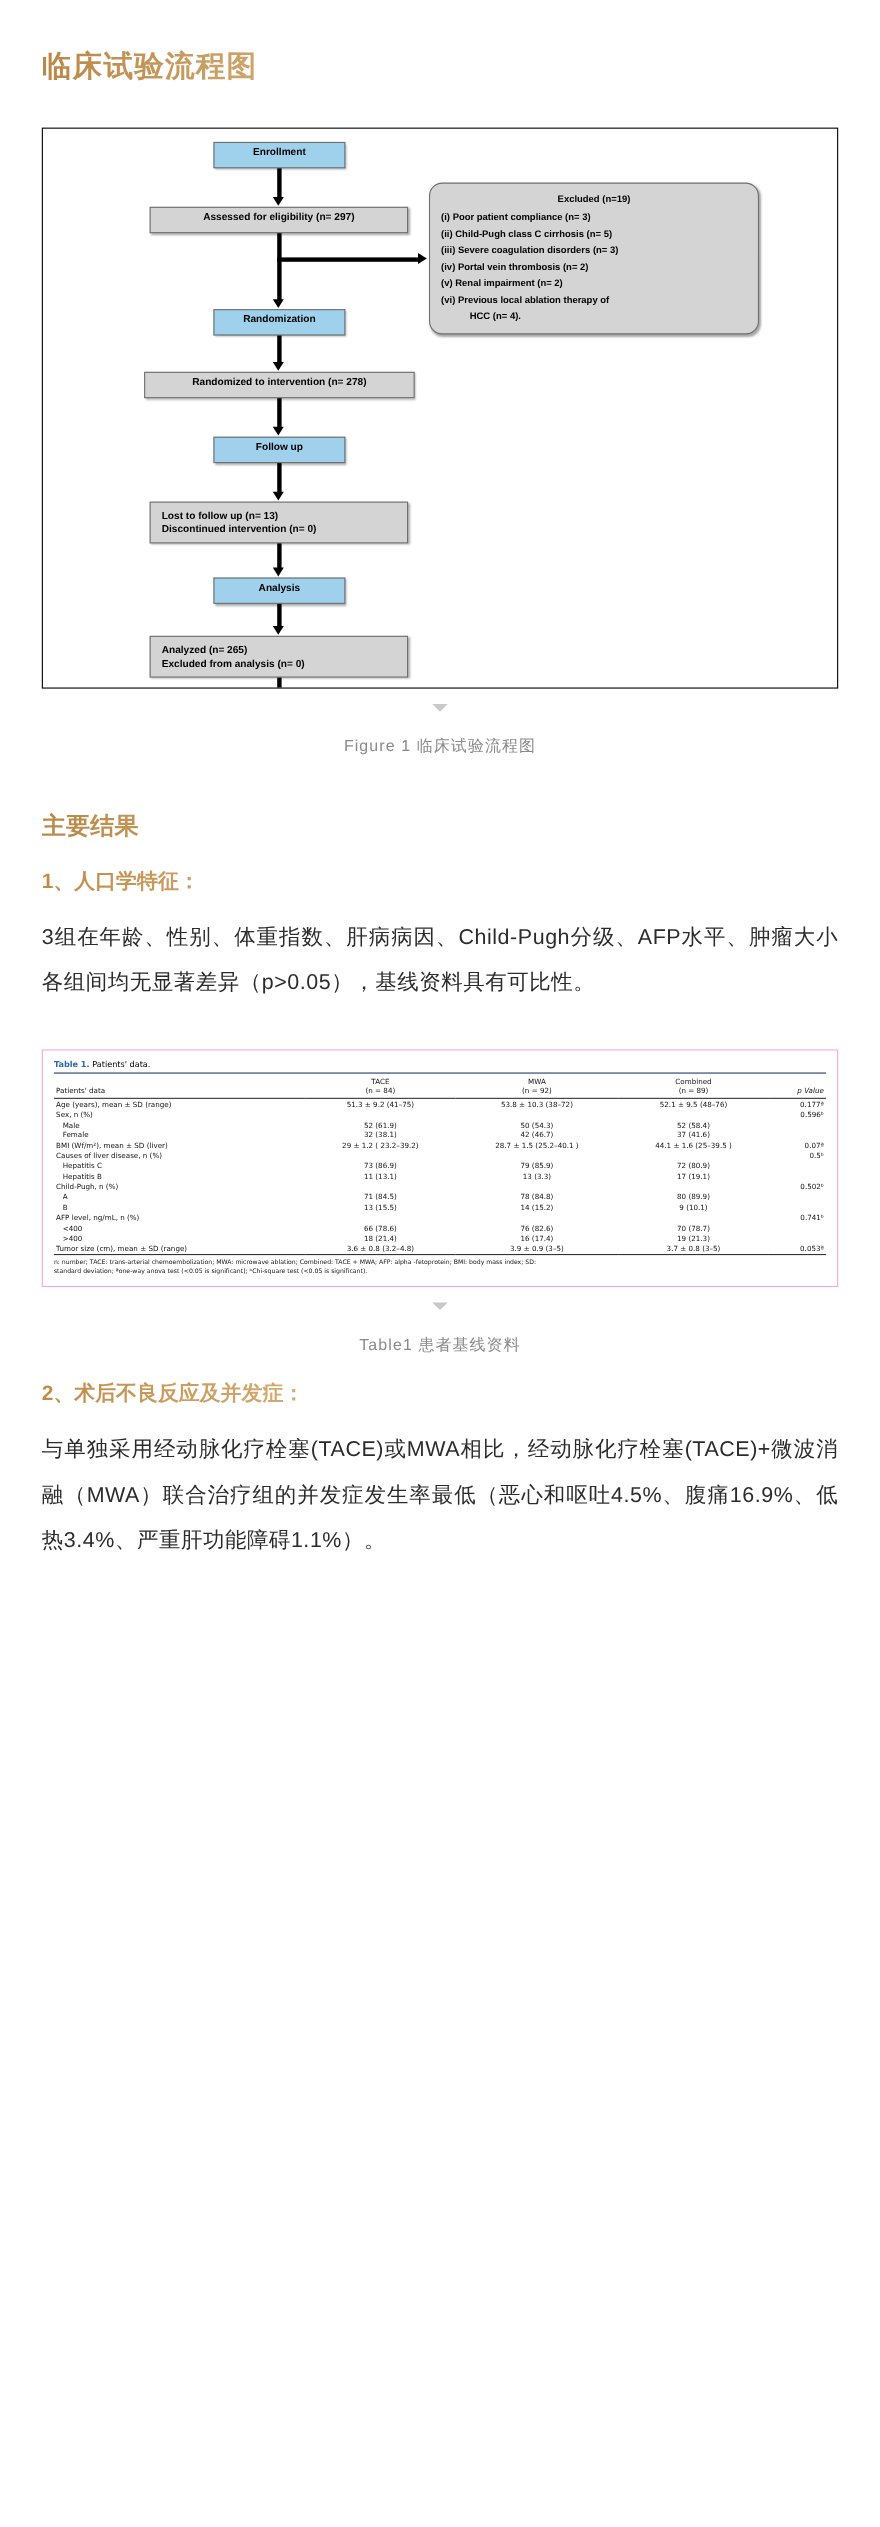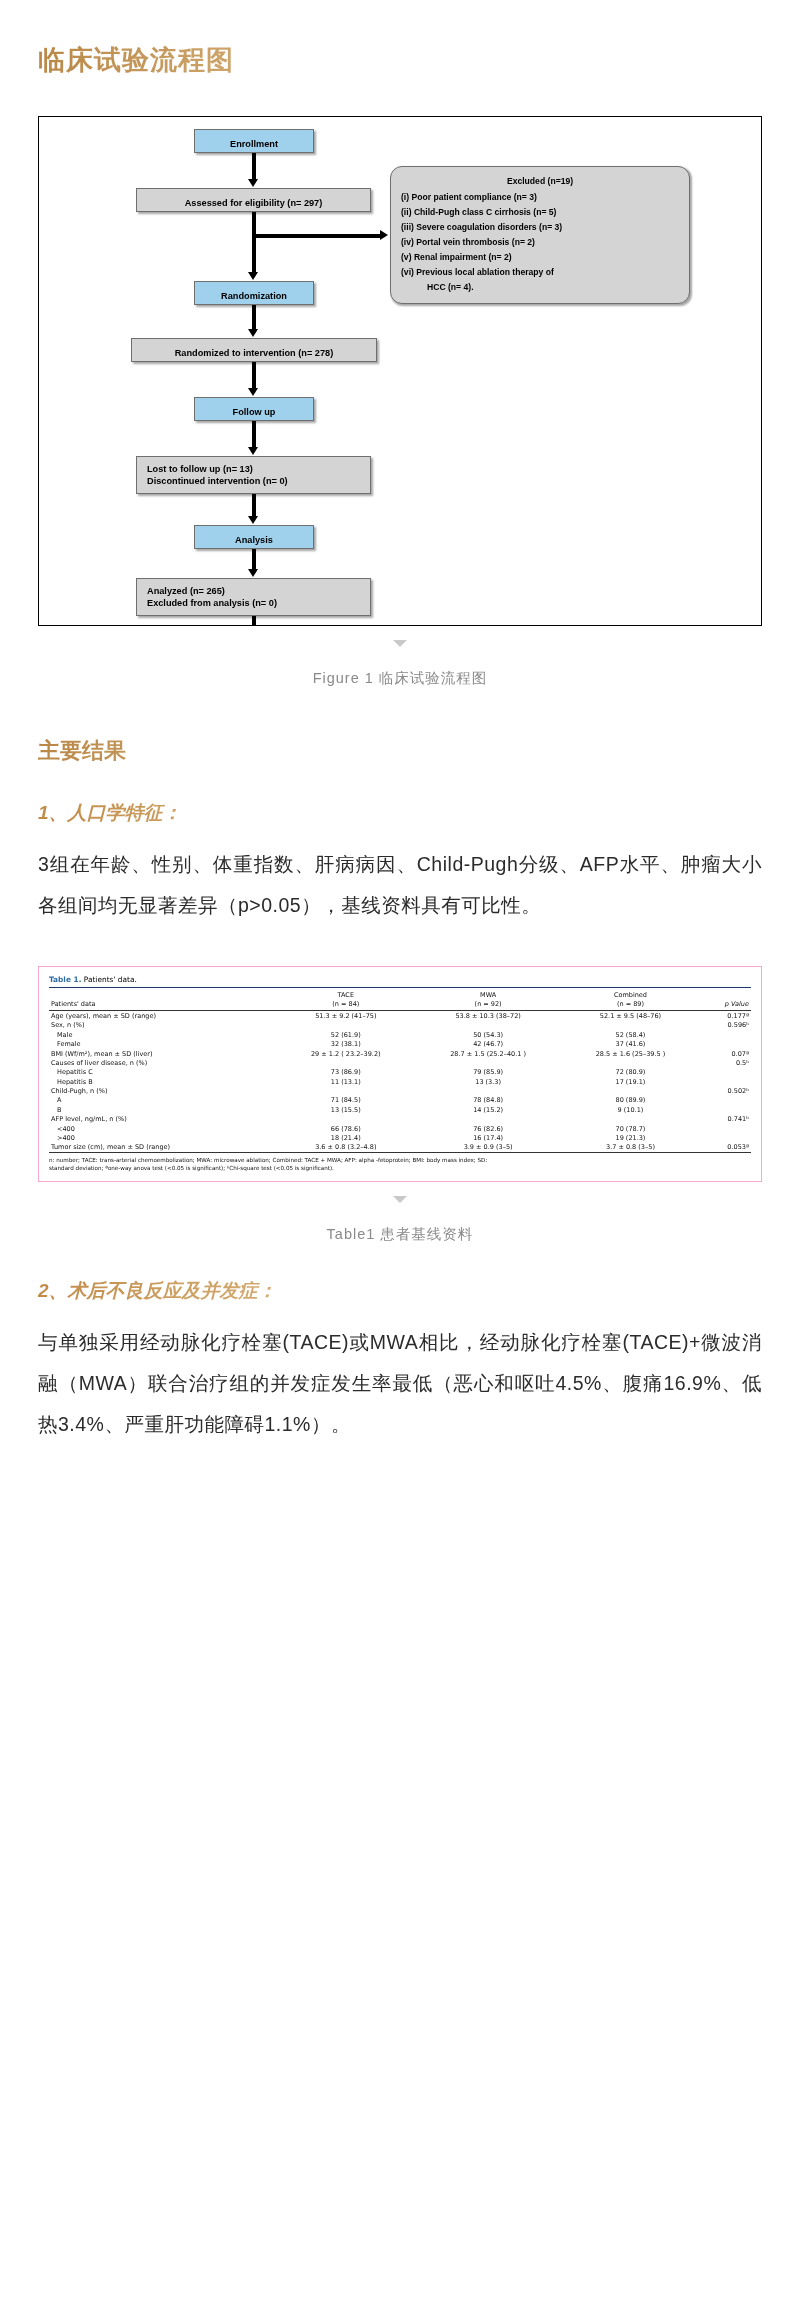--- a/index.html
+++ b/index.html
@@ -32,26 +32,25 @@
     margin: 48px 0 0 38px;
     font-family: "DejaVu Serif", "Liberation Serif", serif;
     background: linear-gradient(95deg,#b98746 0%, #dcbb86 45%, #b2803f 100%);
     -webkit-background-clip: text;
     background-clip: text;
     color: transparent;
   }
   .h-gold-sm {
     font-size: 19px;
     font-weight: bold;
-    margin: 34px 0 0 38px;
+    margin: 22px 0 0 38px;
     background: linear-gradient(95deg,#c08a47 0%, #e0c08b 50%, #b5813f 100%);
     -webkit-background-clip: text;
     background-clip: text;
     color: transparent;
-    font-style: italic;
   }
 
   .body-text {
     margin: 18px 38px 0 38px;
     font-size: 19.5px;
     line-height: 41px;
     color: #2b2b2b;
     text-align: justify;
     letter-spacing: .5px;
   }
@@ -81,21 +80,21 @@
   }
 
   
   .node {
     position: absolute;
     border: 1px solid #6f6f6f;
     font-weight: bold;
     font-size: 9.2px;
     line-height: 1.35;
     display: flex;
-    align-items: flex-end;
+    align-items: flex-start;
     justify-content: center;
     text-align: center;
     color: #000;
     box-shadow: 1.5px 1.5px 2px rgba(0,0,0,.35);
     padding: 2px 6px;
   }
   .node.blue { background: #9fd0ec; }
   .node.grey { background: #d4d4d4; }
   .node.left { justify-content: flex-start; text-align: left; }
 
@@ -314,21 +313,21 @@
               <td class="lab ind1">Female</td>
               <td class="val">32 (38.1)</td>
               <td class="val">42 (46.7)</td>
               <td class="val">37 (41.6)</td>
               <td class="pv"></td>
             </tr>
             <tr>
               <td class="lab">BMI (Wf/m²), mean ± SD (liver)</td>
               <td class="val">29 ± 1.2 ( 23.2–39.2)</td>
               <td class="val">28.7 ± 1.5 (25.2–40.1 )</td>
-              <td class="val">28.5 ± 1.6 (25–39.5 )</td>
+              <td class="val">44.1 ± 1.6 (25–39.5 )</td>
               <td class="pv">0.07ª</td>
             </tr>
             <tr>
               <td class="lab">Causes of liver disease, n (%)</td>
               <td class="val"></td>
               <td class="val"></td>
               <td class="val"></td>
               <td class="pv">0.5ᵇ</td>
             </tr>
             <tr>

